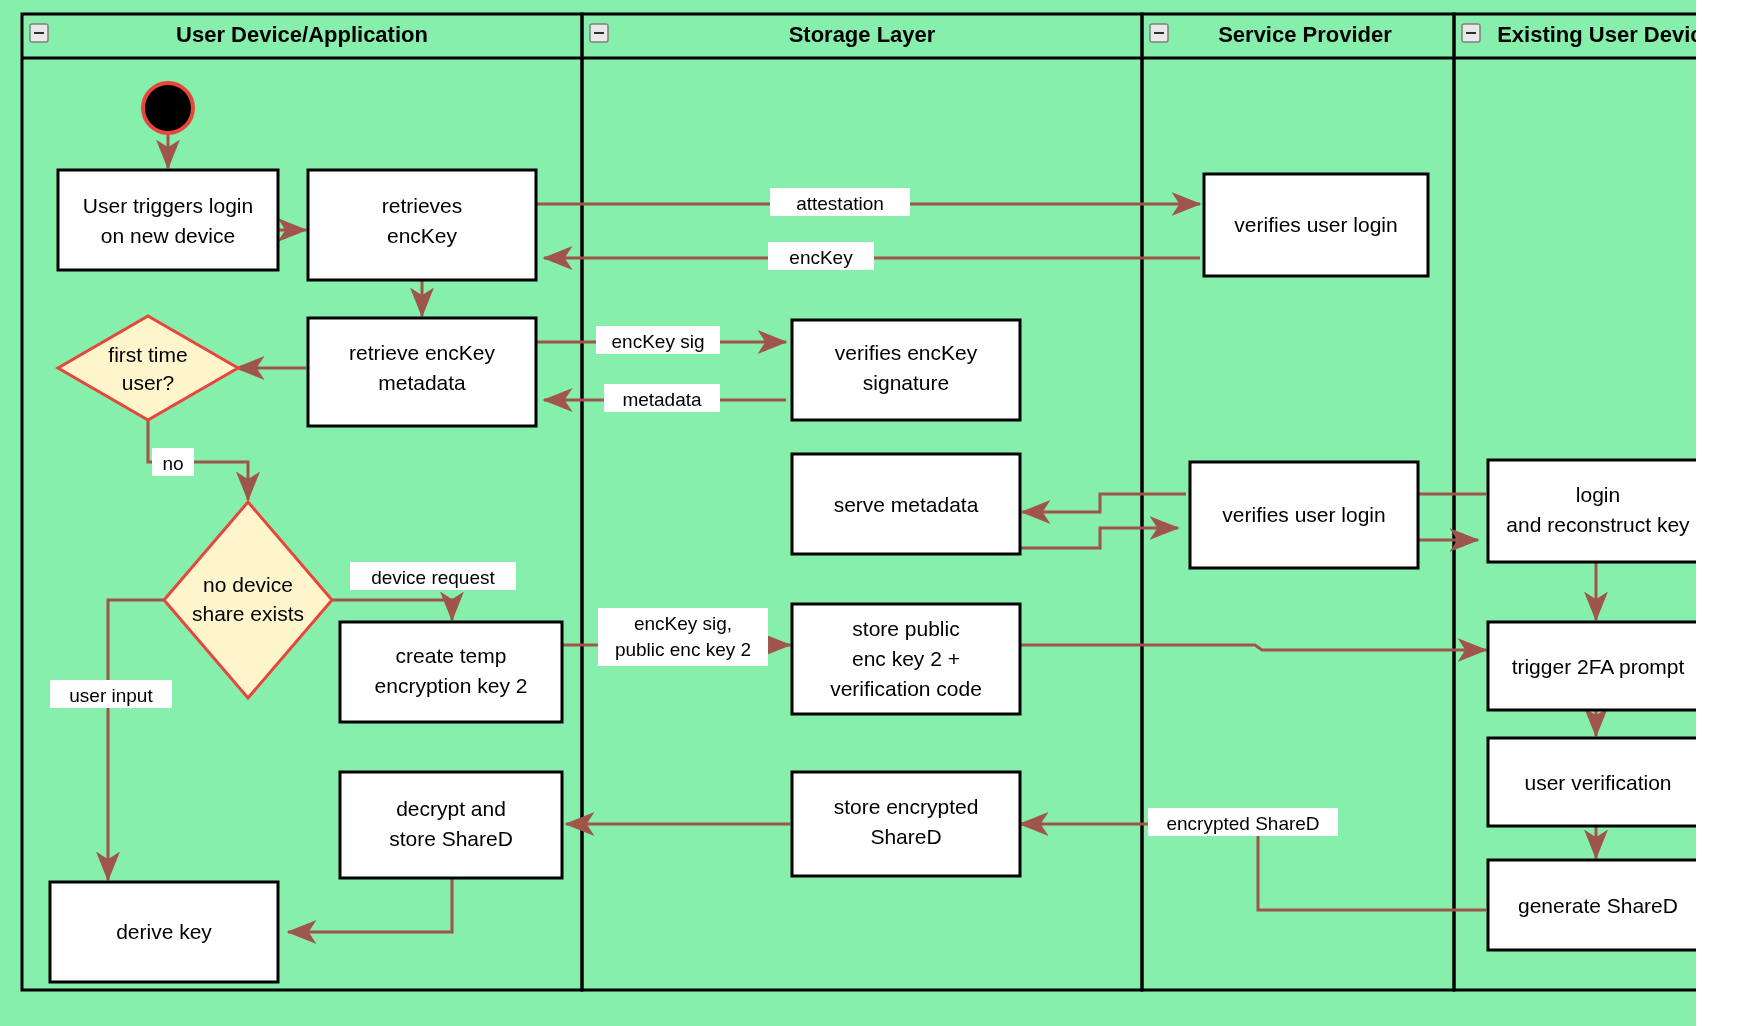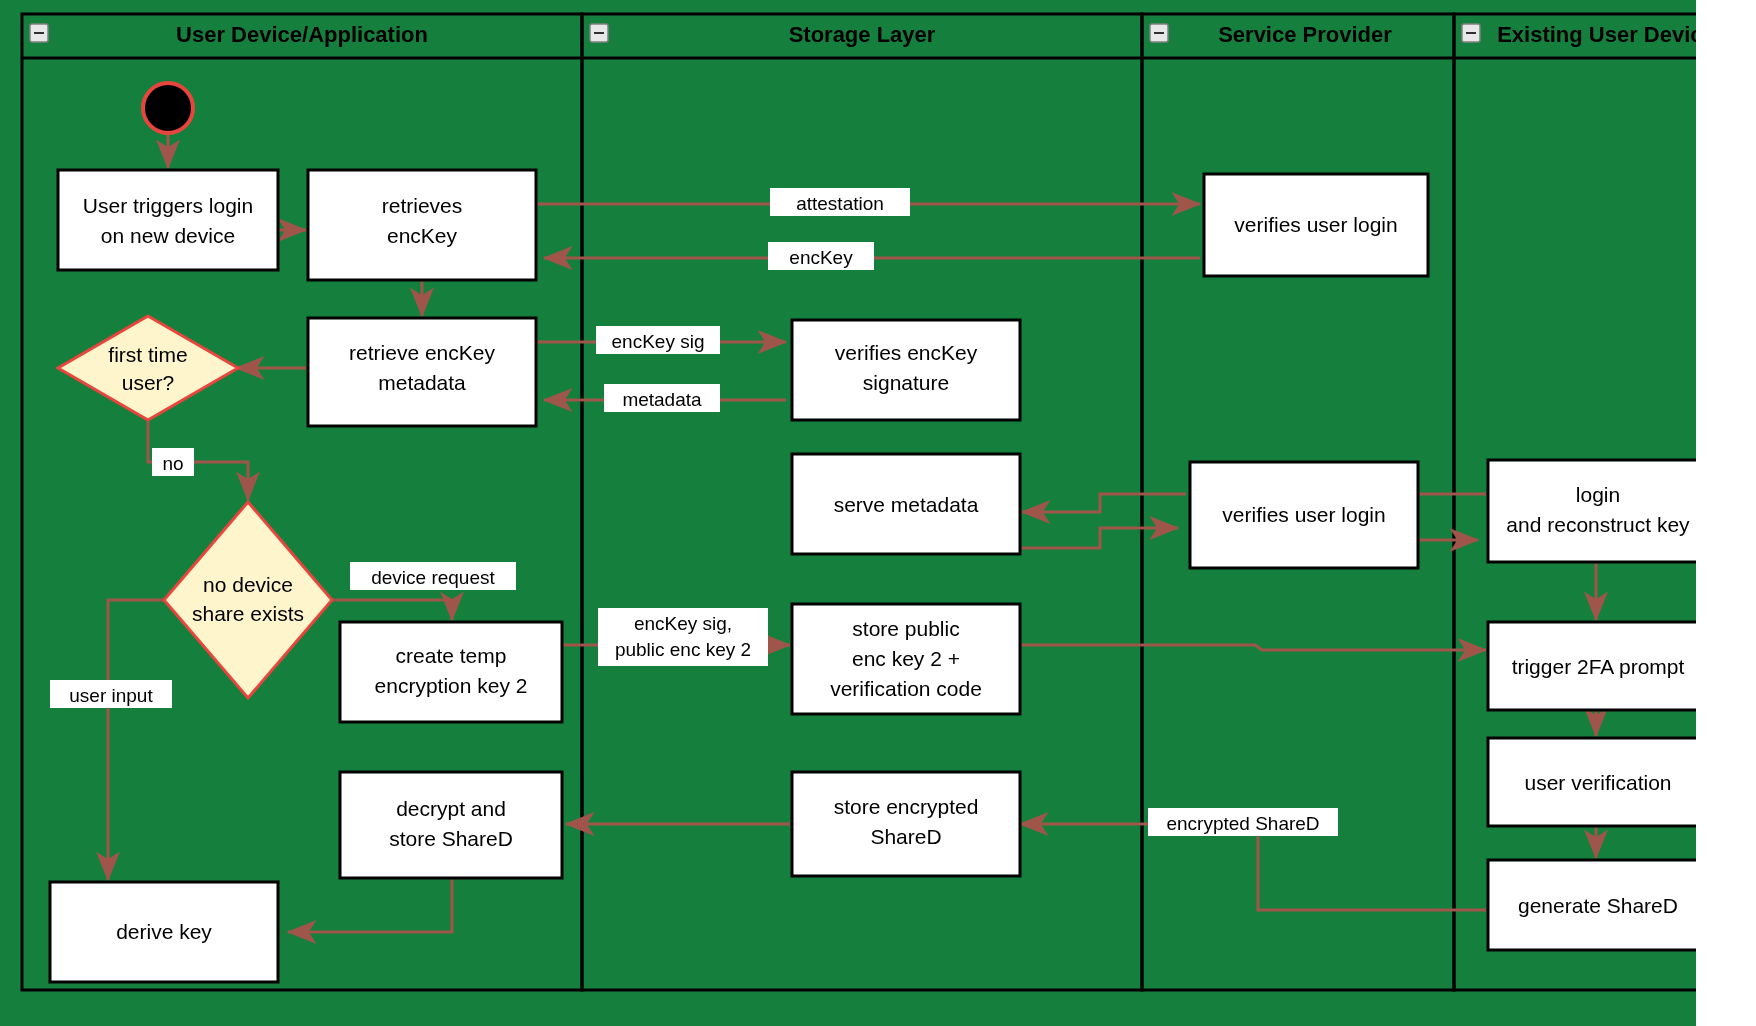--- a/index.html
+++ b/index.html
@@ -5,21 +5,21 @@
   html, body {
     margin: 0;
     padding: 0;
     background: #ffffff;
     font-family: "Liberation Sans", sans-serif;
   }
   #canvas {
     position: relative;
     width: 1696px;
     height: 1026px;
-    background: #15803d;
+    background: #86efac;
     overflow: hidden;
   }
   svg#diagram {
     position: absolute;
     left: 0;
     top: 0;
     width: 1756px;
     height: 1026px;
   }
   .lane-header-text {

